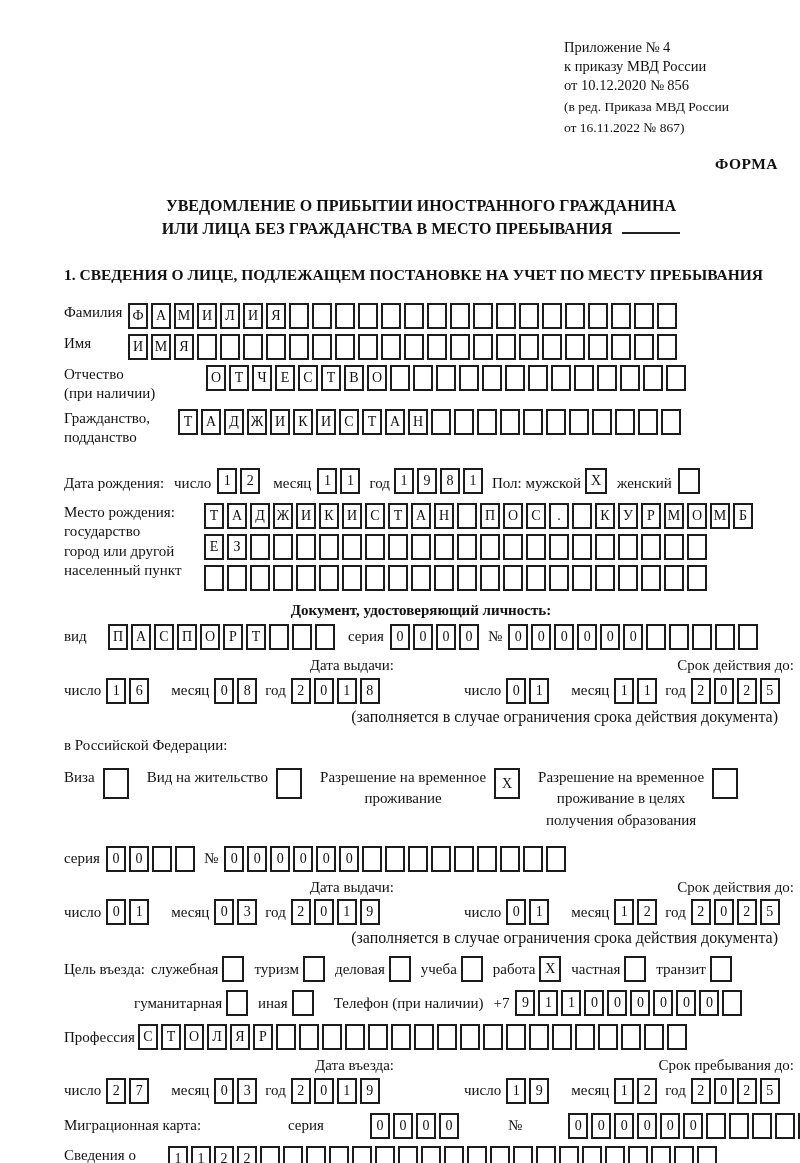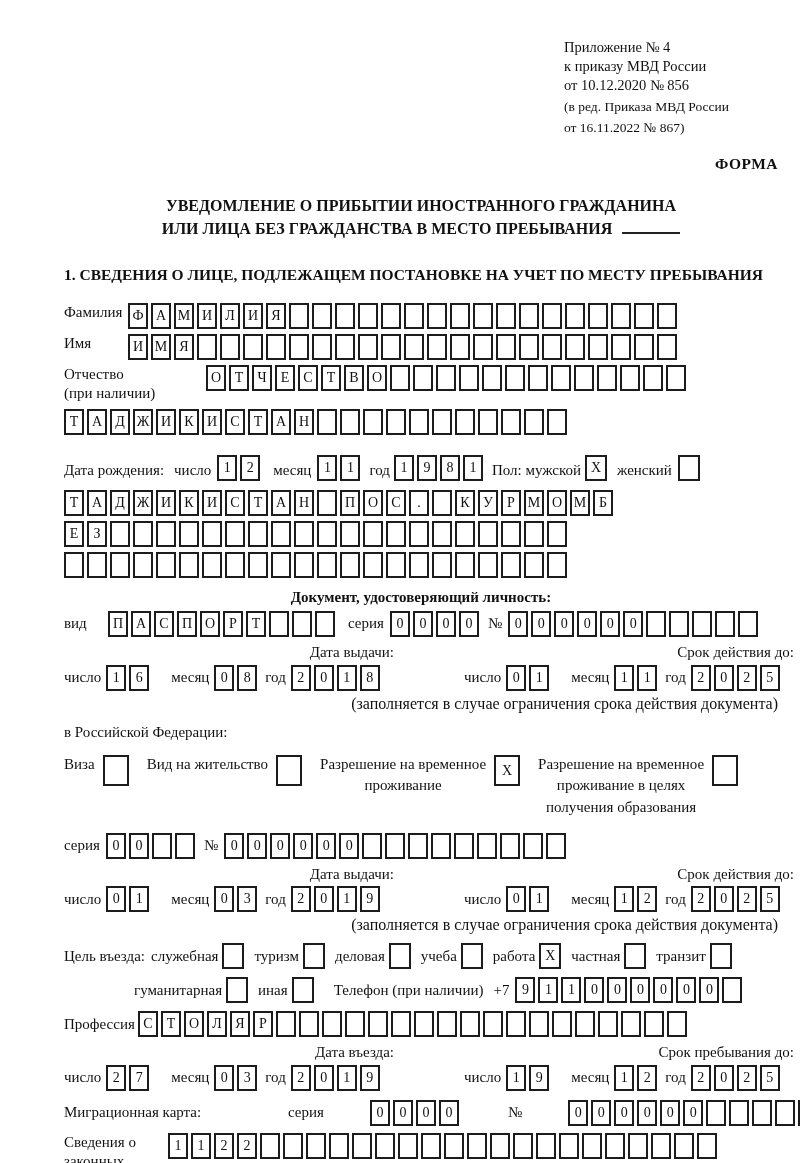--- a/index.html
+++ b/index.html
@@ -106,38 +106,44 @@
     <div class="cells"><span class="cell">И</span><span class="cell">М</span><span class="cell">Я</span><span class="cell"></span><span class="cell"></span><span class="cell"></span><span class="cell"></span><span class="cell"></span><span class="cell"></span><span class="cell"></span><span class="cell"></span><span class="cell"></span><span class="cell"></span><span class="cell"></span><span class="cell"></span><span class="cell"></span><span class="cell"></span><span class="cell"></span><span class="cell"></span><span class="cell"></span><span class="cell"></span><span class="cell"></span><span class="cell"></span><span class="cell"></span></div>
   </div>
 
   <div class="row">
     <div class="lbl lw-patr">Отчество
 (при наличии)</div>
     <div class="cells"><span class="cell">О</span><span class="cell">Т</span><span class="cell">Ч</span><span class="cell">Е</span><span class="cell">С</span><span class="cell">Т</span><span class="cell">В</span><span class="cell">О</span><span class="cell"></span><span class="cell"></span><span class="cell"></span><span class="cell"></span><span class="cell"></span><span class="cell"></span><span class="cell"></span><span class="cell"></span><span class="cell"></span><span class="cell"></span><span class="cell"></span><span class="cell"></span><span class="cell"></span></div>
   </div>
 
   <div class="row">
+    <div class="lbl lw-cit">Гражданство,
+подданство</div>
     <div class="cells"><span class="cell">Т</span><span class="cell">А</span><span class="cell">Д</span><span class="cell">Ж</span><span class="cell">И</span><span class="cell">К</span><span class="cell">И</span><span class="cell">С</span><span class="cell">Т</span><span class="cell">А</span><span class="cell">Н</span><span class="cell"></span><span class="cell"></span><span class="cell"></span><span class="cell"></span><span class="cell"></span><span class="cell"></span><span class="cell"></span><span class="cell"></span><span class="cell"></span><span class="cell"></span><span class="cell"></span></div>
   </div>
 
   <div class="row vc" style="margin:20px 0 9px;align-items:flex-end;">
     <span class="mr10">Дата рождения:</span>
     <span class="mr6">число</span>
     <span class="cells mr10"><span class="cell">1</span><span class="cell">2</span></span>
     <span class="mr6">месяц</span>
     <span class="cells mr6"><span class="cell">1</span><span class="cell">1</span></span>
     <span class="mr4">год</span>
     <span class="cells mr6"><span class="cell">1</span><span class="cell">9</span><span class="cell">8</span><span class="cell">1</span></span>
     <span class="mr4">Пол: мужской</span>
     <span class="box mr10">X</span>
     <span class="mr6">женский</span>
     <span class="box"></span>
   </div>
 
   <div class="row">
+    <div class="lbl lw-birthpl">Место рождения:
+государство
+город или другой
+населенный пункт</div>
     <div class="stack">
       <div class="cells"><span class="cell">Т</span><span class="cell">А</span><span class="cell">Д</span><span class="cell">Ж</span><span class="cell">И</span><span class="cell">К</span><span class="cell">И</span><span class="cell">С</span><span class="cell">Т</span><span class="cell">А</span><span class="cell">Н</span><span class="cell"></span><span class="cell">П</span><span class="cell">О</span><span class="cell">С</span><span class="cell">.</span><span class="cell"></span><span class="cell">К</span><span class="cell">У</span><span class="cell">Р</span><span class="cell">М</span><span class="cell">О</span><span class="cell">М</span><span class="cell">Б</span></div>
       <div class="cells"><span class="cell">Е</span><span class="cell">З</span><span class="cell"></span><span class="cell"></span><span class="cell"></span><span class="cell"></span><span class="cell"></span><span class="cell"></span><span class="cell"></span><span class="cell"></span><span class="cell"></span><span class="cell"></span><span class="cell"></span><span class="cell"></span><span class="cell"></span><span class="cell"></span><span class="cell"></span><span class="cell"></span><span class="cell"></span><span class="cell"></span><span class="cell"></span><span class="cell"></span></div>
       <div class="cells"><span class="cell"></span><span class="cell"></span><span class="cell"></span><span class="cell"></span><span class="cell"></span><span class="cell"></span><span class="cell"></span><span class="cell"></span><span class="cell"></span><span class="cell"></span><span class="cell"></span><span class="cell"></span><span class="cell"></span><span class="cell"></span><span class="cell"></span><span class="cell"></span><span class="cell"></span><span class="cell"></span><span class="cell"></span><span class="cell"></span><span class="cell"></span><span class="cell"></span></div>
     </div>
   </div>
 
   <div class="doc-title">Документ, удостоверяющий личность:</div>
   <div class="row vc">
     <span class="lbl lw-vid">вид</span>

